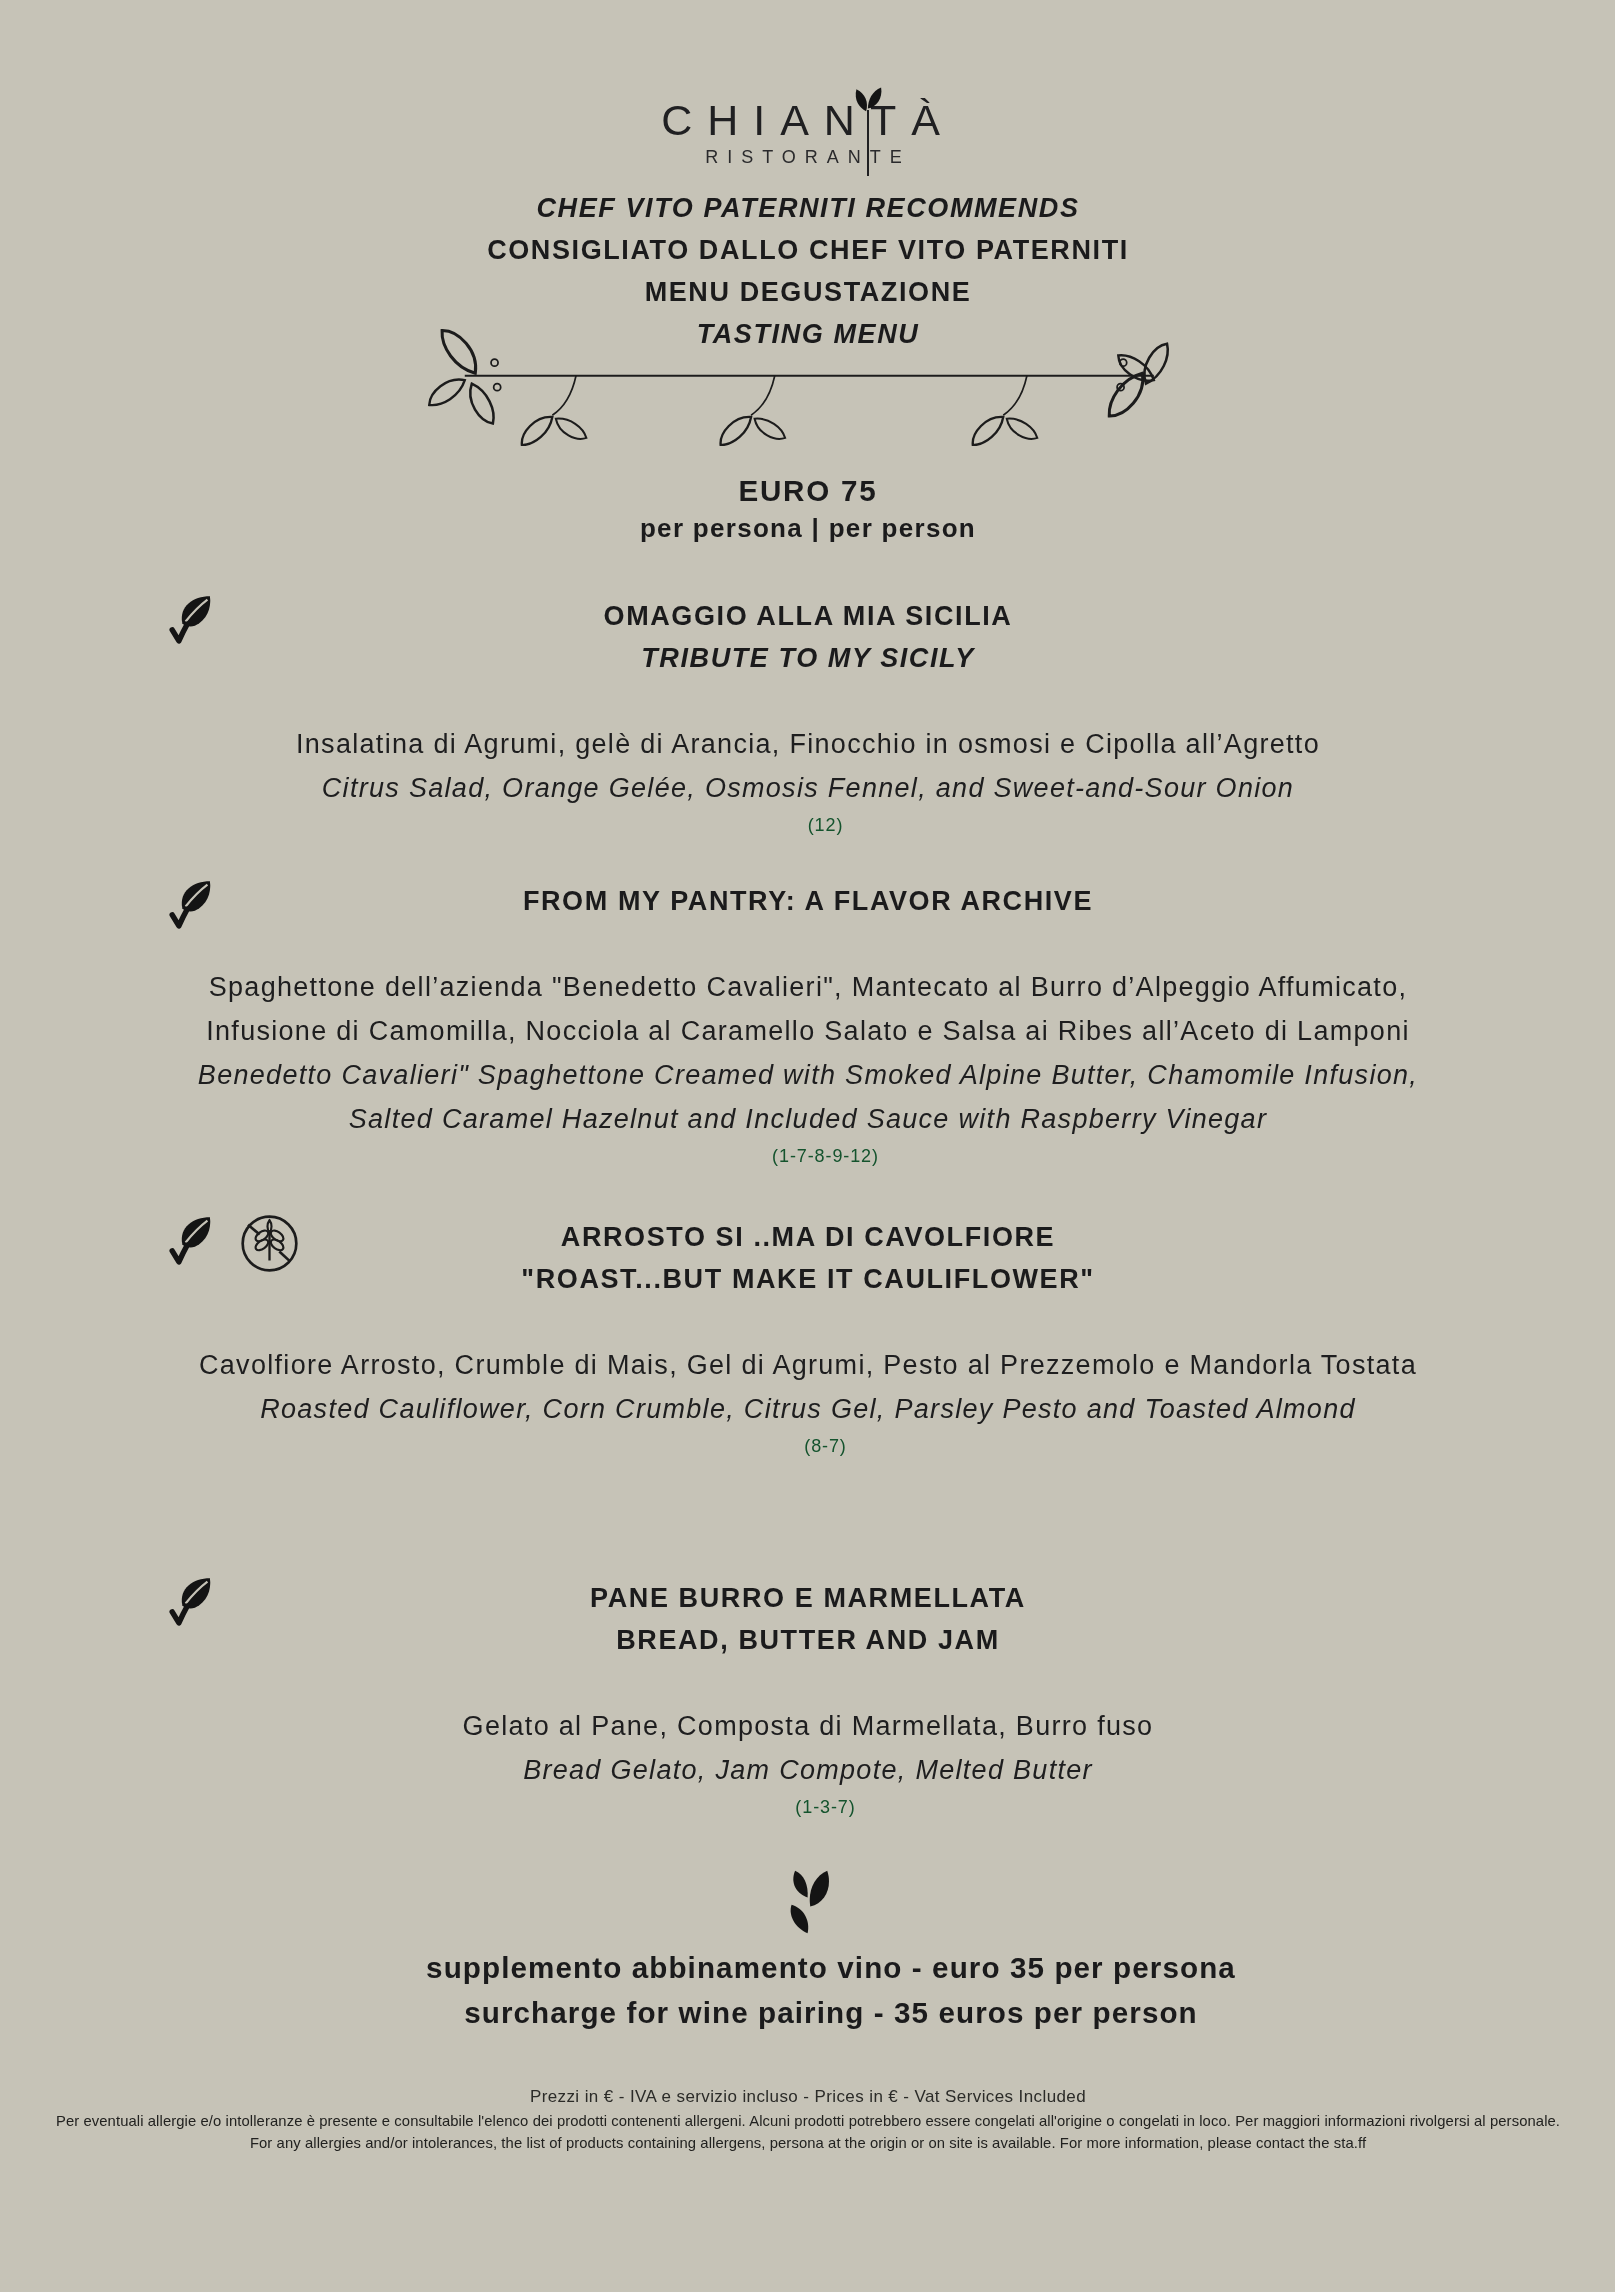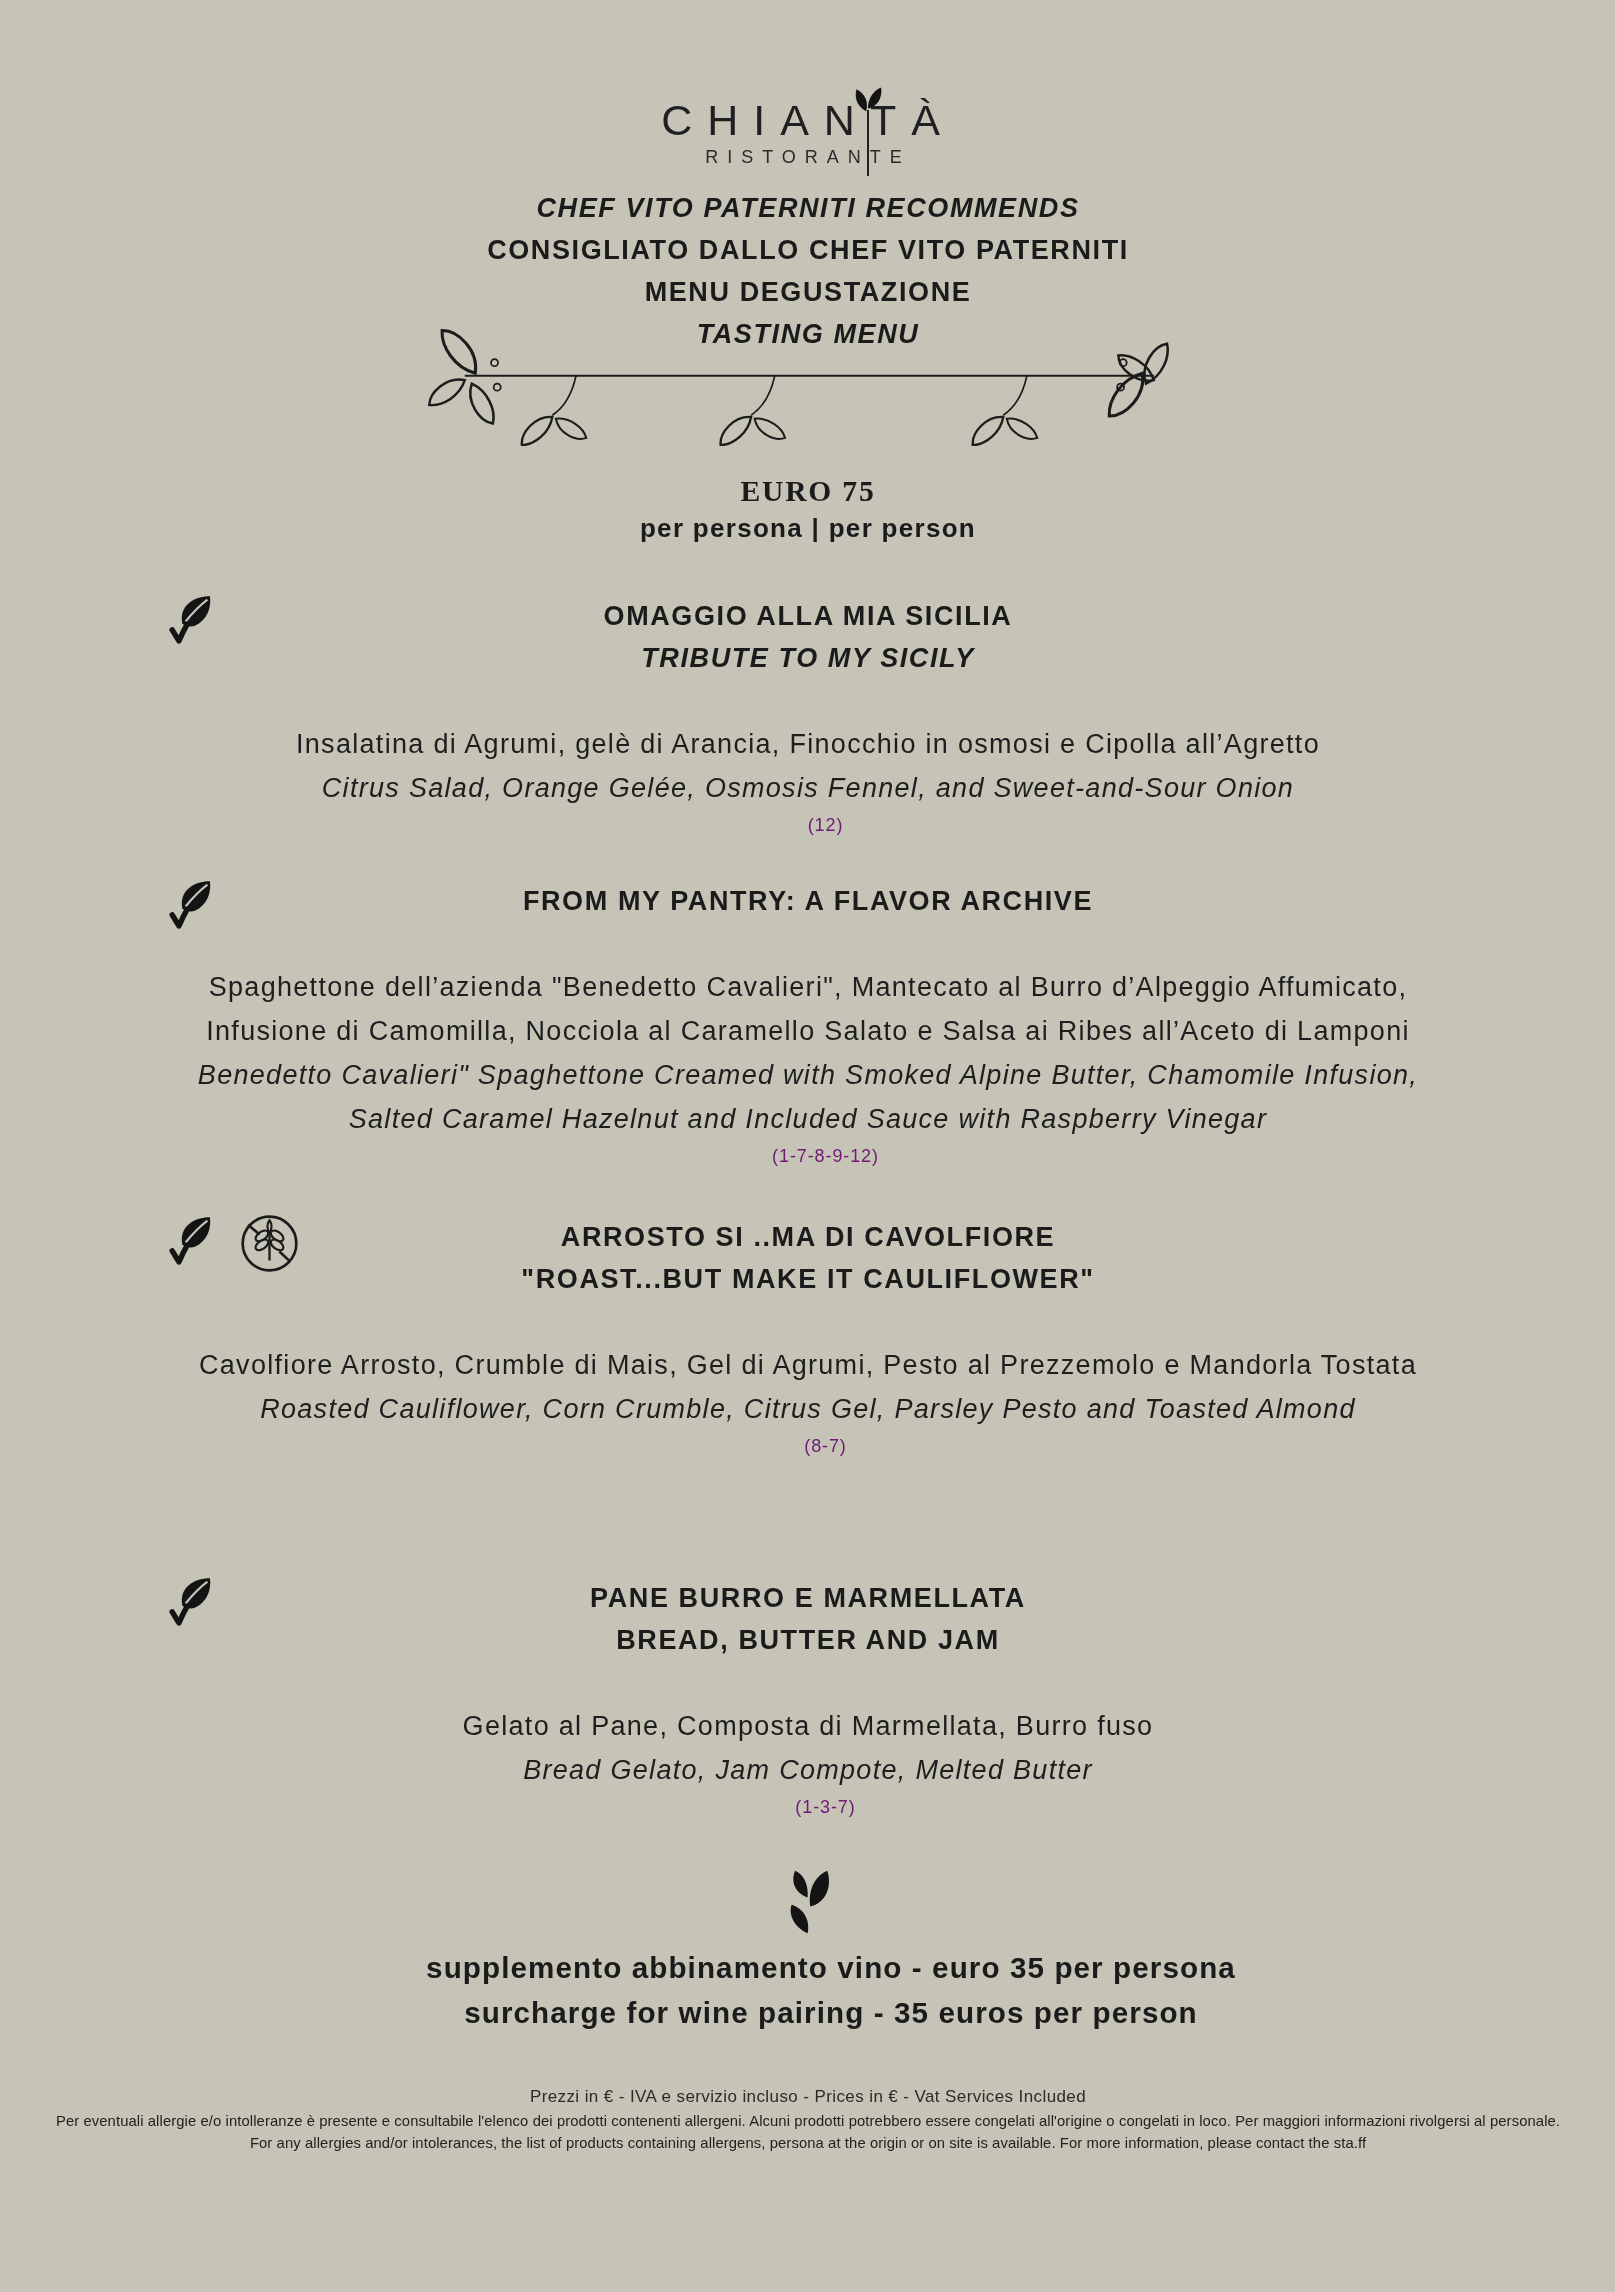--- a/index.html
+++ b/index.html
@@ -35,30 +35,30 @@
     font-size:27px;font-weight:700;letter-spacing:1.6px;line-height:42px;
   }
   .italic{font-style:italic;}
 
   
   .divider{margin-top:-45px;height:136px;position:relative;}
   .divider svg{display:block;margin:0 auto;}
 
   
   .pricing{margin-top:27px;}
-  .price{font-size:29.6px;font-weight:700;letter-spacing:1.8px;line-height:36px;font-family:Liberation Serif, serif;}
+  .price{font-size:29.6px;font-weight:700;letter-spacing:1.8px;line-height:36px;}
   .per{font-size:26px;font-weight:700;letter-spacing:1.3px;line-height:39px;}
 
   
   .course{position:relative;}
   .course .icons{position:absolute;left:168px;top:-1.8px;display:flex;gap:23px;align-items:flex-start;}
   .c-title{font-size:27px;font-weight:700;letter-spacing:1.6px;line-height:42px;margin:0;}
   .c-desc-block{margin-top:43px;}
   .c-desc{font-size:27px;font-weight:400;letter-spacing:1.3px;line-height:44px;margin:0;color:#1e1e1f;}
-  .c-allergens{font-size:18px;letter-spacing:0.9px;line-height:30px;margin:0;color:#701a75;padding-left:35px;}
+  .c-allergens{font-size:18px;letter-spacing:0.9px;line-height:30px;margin:0;color:#14532d;padding-left:35px;}
   .mt-c1{margin-top:47px;}
   .mt-c2{margin-top:40px;}
   .mt-c3{margin-top:45px;}
   .mt-c4{margin-top:116px;}
 
   
   .sprout{margin-top:47px;height:66px;}
   .supplement{margin-top:10.7px;padding-left:46px;}
   .s-line{font-size:29.6px;font-weight:700;letter-spacing:1.1px;line-height:45px;}
 

